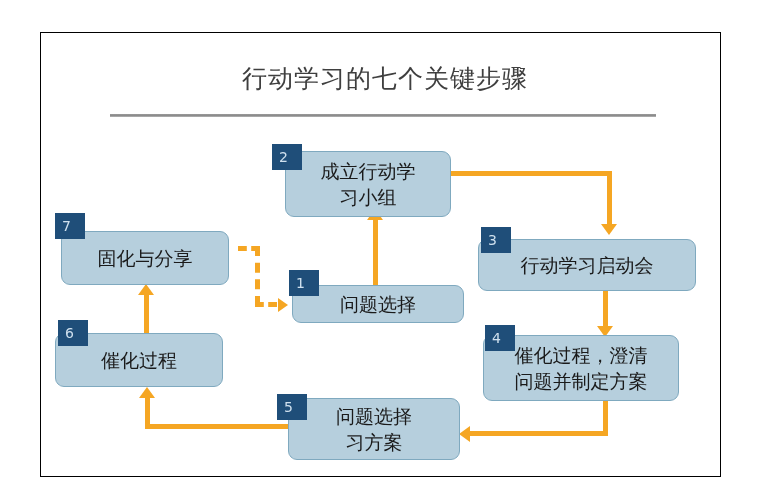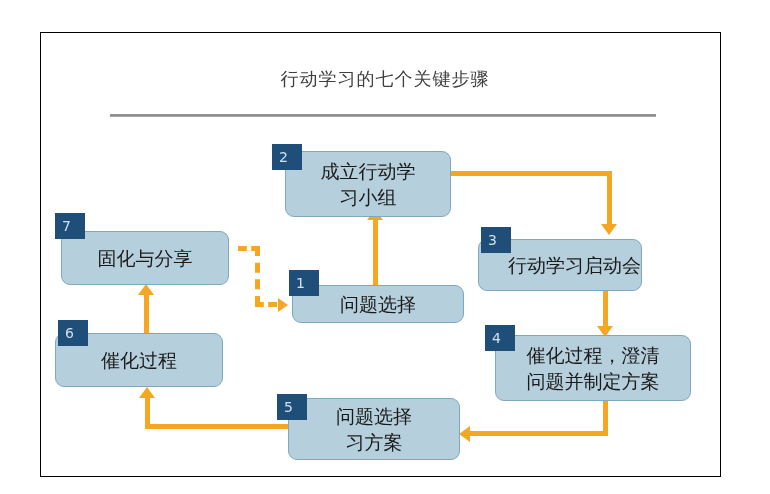--- a/index.html
+++ b/index.html
@@ -31,21 +31,21 @@
     background: #ffffff;
   }
   
   #title {
     position: absolute;
     left: 60px;
     top: 62px;
     width: 650px;
     text-align: center;
     font-family: "DejaVu Serif", "Liberation Serif", serif;
-    font-size: 18px;
+    font-size: 25px;
     line-height: 34px;
     color: #3f3f3f;
     letter-spacing: 1px;
     white-space: nowrap;
   }
   #title-rule {
     position: absolute;
     left: 110px;
     top: 114px;
     width: 546px;
@@ -60,21 +60,21 @@
     background: #b6cfdd;
     border: 1px solid #7fa9bf;
     border-radius: 9px;
     color: #1a1a1a;
     font-size: 19px;
     line-height: 26px;
     display: flex;
     align-items: center;
     justify-content: center;
     text-align: center;
-    padding: 0 0;
+    padding: 0 8px;
     z-index: 4;
   }
   .node .label {
     display: block;
     white-space: pre-line;
   }
   .node.two-line { font-size: 19px; }
 
   
   .badge {
@@ -182,36 +182,36 @@
     <span class="label">成立行动学
 习小组</span>
   </div>
   <div class="badge" style="left:272px; top:144px;">2</div>
 
   <div class="node" style="left:61px; top:231px; width:168px; height:54px;">
     <span class="label">固化与分享</span>
   </div>
   <div class="badge" style="left:55px; top:213px;">7</div>
 
-  <div class="node" style="left:478px; top:239px; width:164px; height:52px;justify-content:flex-end;">
+  <div class="node" style="left:478px; top:239px; width:218px; height:52px;">
     <span class="label">行动学习启动会</span>
   </div>
   <div class="badge" style="left:481px; top:227px;">3</div>
 
   <div class="node" style="left:292px; top:285px; width:172px; height:38px;">
     <span class="label">问题选择</span>
   </div>
   <div class="badge" style="left:289px; top:270px;">1</div>
 
   <div class="node" style="left:55px; top:333px; width:168px; height:54px;">
     <span class="label">催化过程</span>
   </div>
   <div class="badge" style="left:58px; top:320px;">6</div>
 
-  <div class="node two-line" style="left:483px; top:335px; width:196px; height:66px;margin-left:12px;">
+  <div class="node two-line" style="left:483px; top:335px; width:196px; height:66px;">
     <span class="label">催化过程，澄清
 问题并制定方案</span>
   </div>
   <div class="badge" style="left:485px; top:325px;">4</div>
 
   <div class="node two-line" style="left:288px; top:398px; width:172px; height:62px;">
     <span class="label">问题选择
 习方案</span>
   </div>
   <div class="badge" style="left:277px; top:394px;">5</div>

